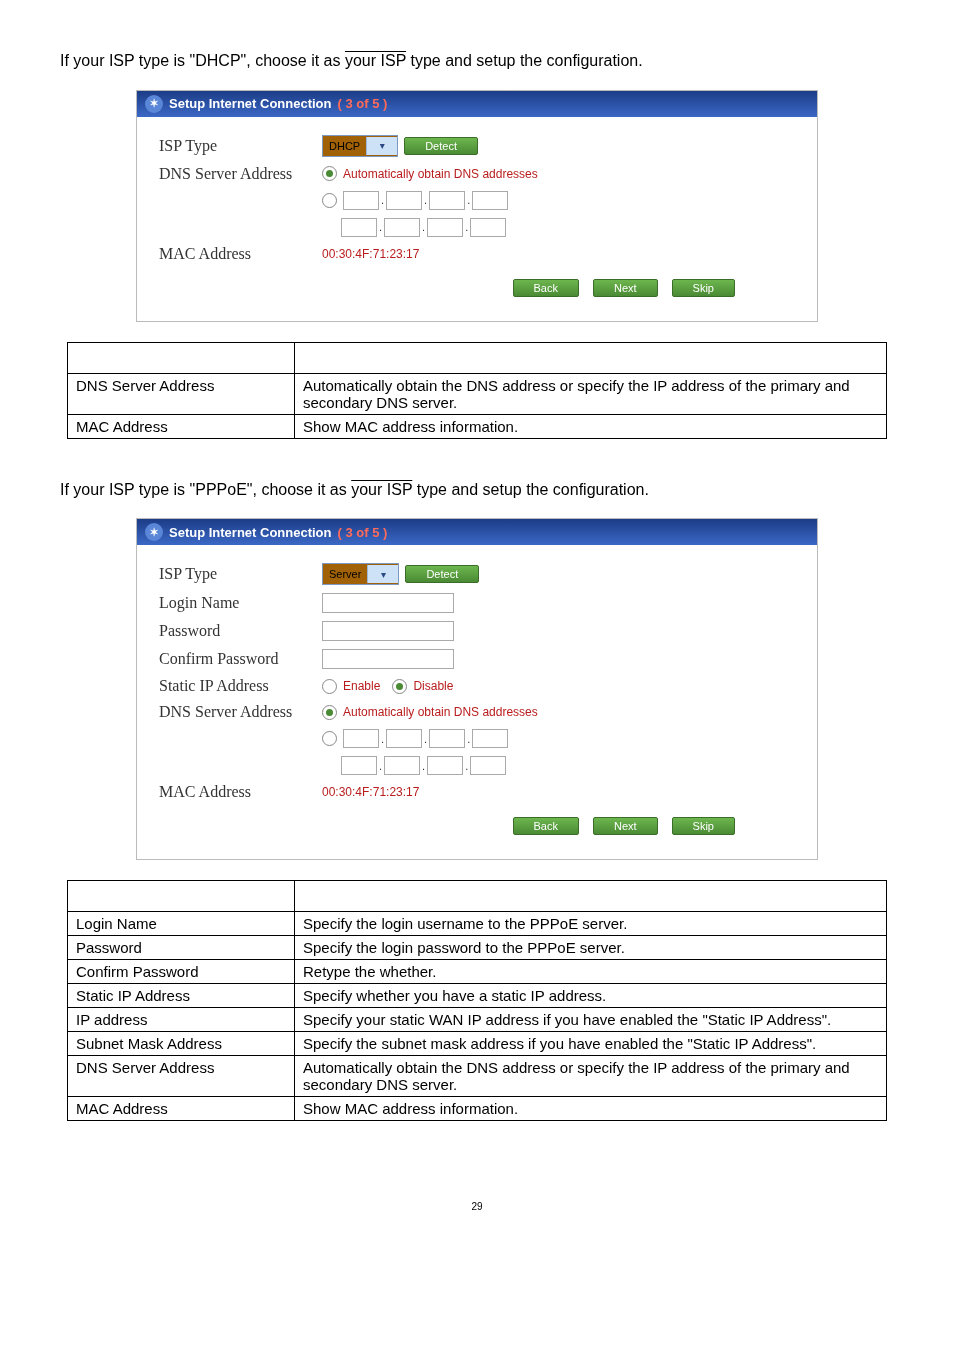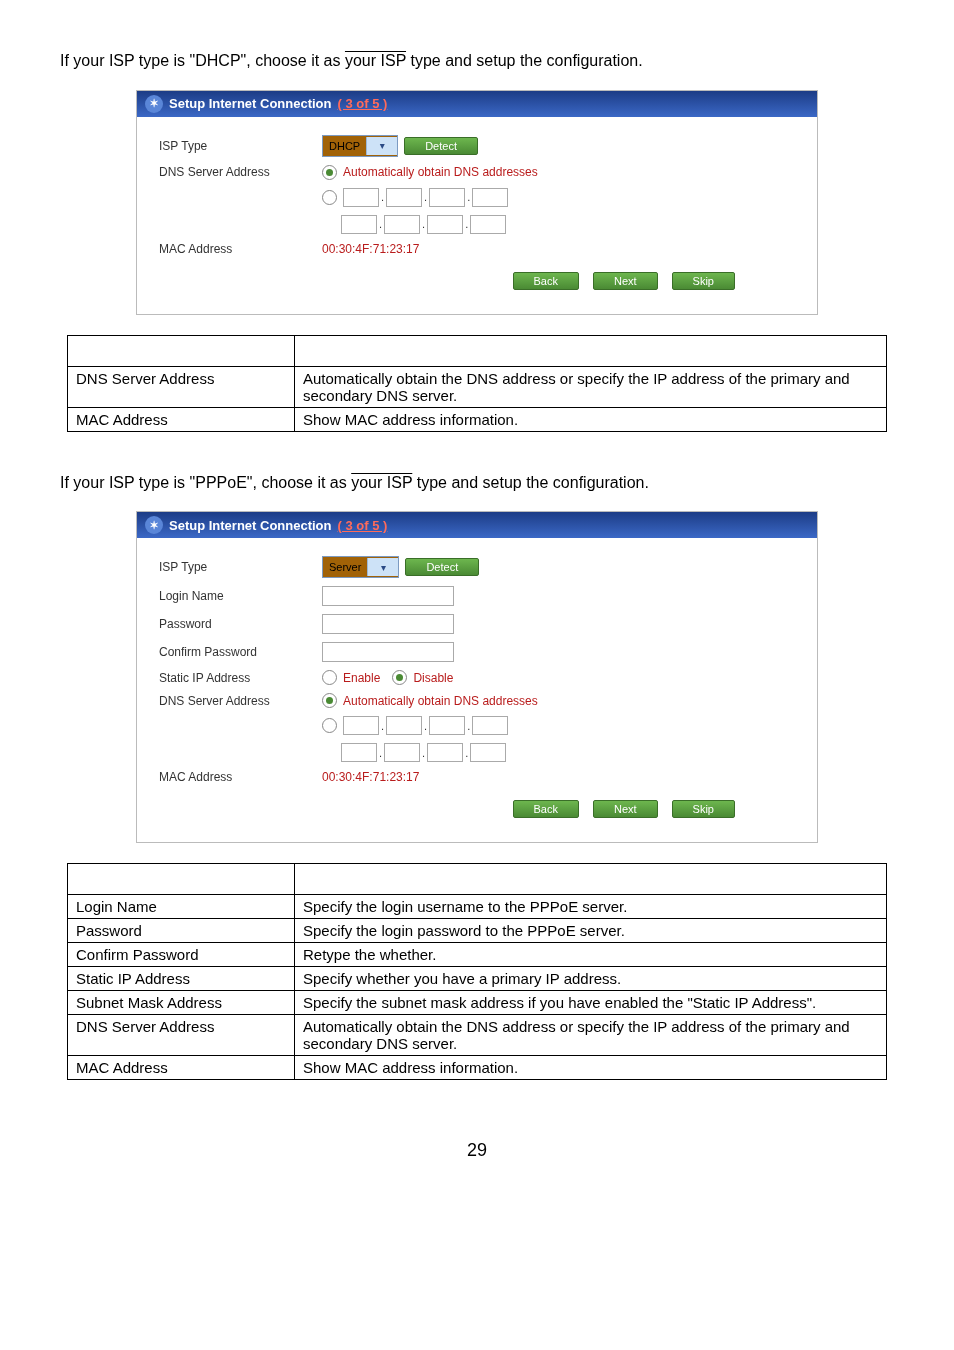--- a/index.html
+++ b/index.html
@@ -37,34 +37,35 @@
     gap: 6px;
   }
   .wizard-header-icon {
     display:inline-flex;
     width:18px;height:18px;
     background:#5a86d8;
     border-radius:50%;
     align-items:center;justify-content:center;
     font-size:11px;
   }
-  .step-red { color:#ff6b5b;text-decoration:underline; }
+  .step-red { color:#ff6b5b; }
   .wizard-body {
     padding: 18px 22px 12px 22px;
   }
   .form-row {
     display: flex;
     align-items: center;
     margin-bottom: 8px;
     gap: 8px;
   }
   .form-label {
     width: 155px;
-    font-size: 12px;
+    font-size: 16px;
     color: #333;
+    font-family: Liberation Serif, serif;
   }
   .field-line {
     display:flex;
     align-items:center;
     gap:6px;
   }
   .dropdown {
     display:inline-flex;
     align-items:center;
     border:1px solid #7c9ac1;
@@ -123,22 +124,22 @@
     vertical-align: top;
   }
   .desc-table td:first-child {
     width: 210px;
   }
   .desc-table .hdr-row td {
     height: 24px;
   }
   .page-num {
     text-align:center;
-    font-size:18px;
-    margin-top:60px;
+    font-size:10px;
+    margin-top:80px;
   }
   .circle-radio-empty{
     width:13px;height:13px;border:1px solid #888;border-radius:50%;display:inline-block;
   }
 </style>
 </head>
 <body>
 
 <p class="para">
   <span>If your ISP type is "DHCP", choose it as </span><span class="overline">your ISP</span><span> type and setup the configuration.</span>
@@ -335,21 +336,25 @@
   <tr>
         <td>Password</td>
         <td>Specify the login password to the PPPoE server.</td>
       </tr>
   <tr>
         <td>Confirm Password</td>
         <td>Retype the whether.</td>
       </tr>
   <tr>
         <td>Static IP Address</td>
-        <td>Specify whether you have a primary IP address.</td>
+        <td>Specify whether you have a static IP address.</td>
+      </tr>
+  <tr>
+        <td>IP address</td>
+        <td>Specify your static WAN IP address if you have enabled the "Static IP Address".</td>
       </tr>
   <tr>
         <td>Subnet Mask Address</td>
         <td>Specify the subnet mask address if you have enabled the "Static IP Address".</td>
       </tr>
   <tr>
         <td>DNS Server Address</td>
         <td>Automatically obtain the DNS address or specify the IP address of the primary and secondary DNS server.</td>
       </tr>
   <tr>

